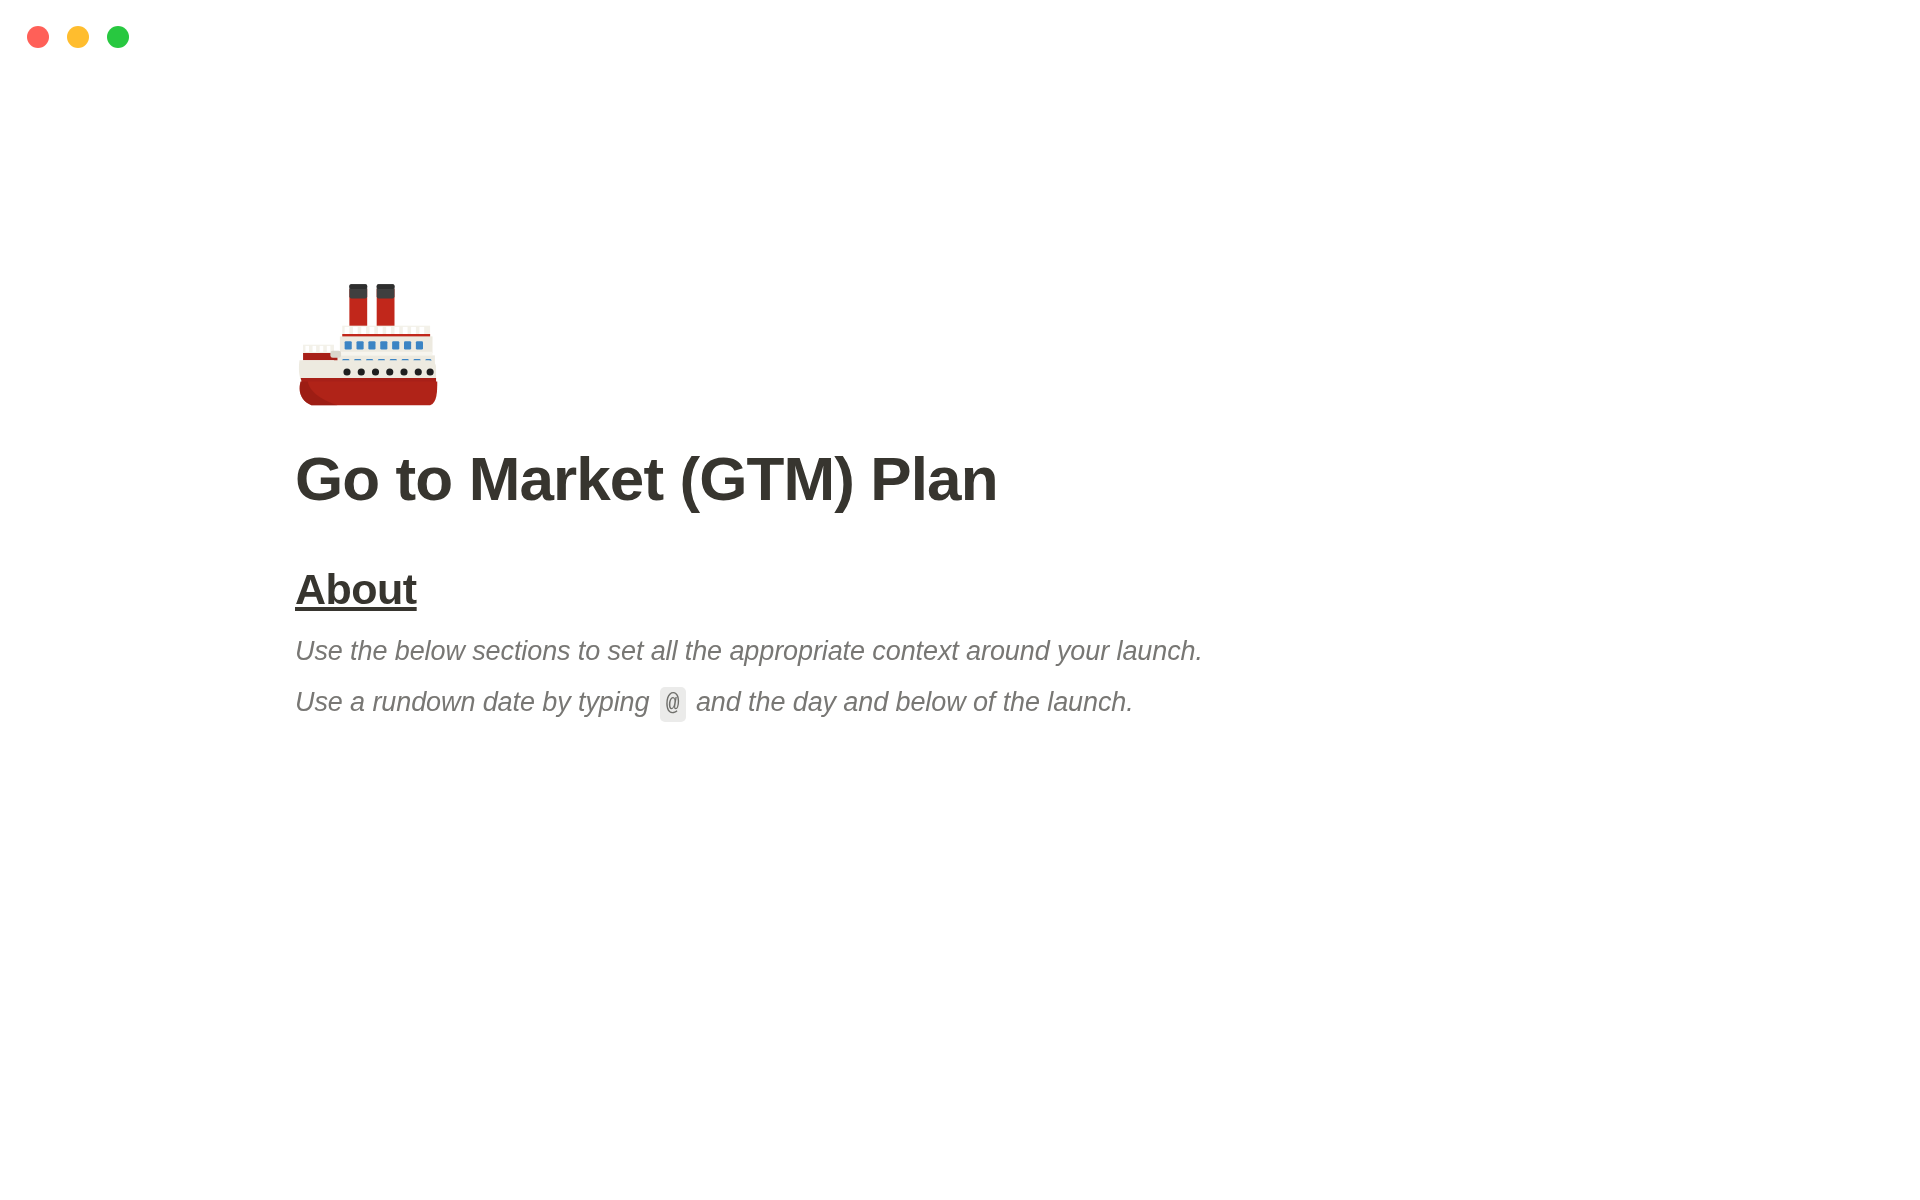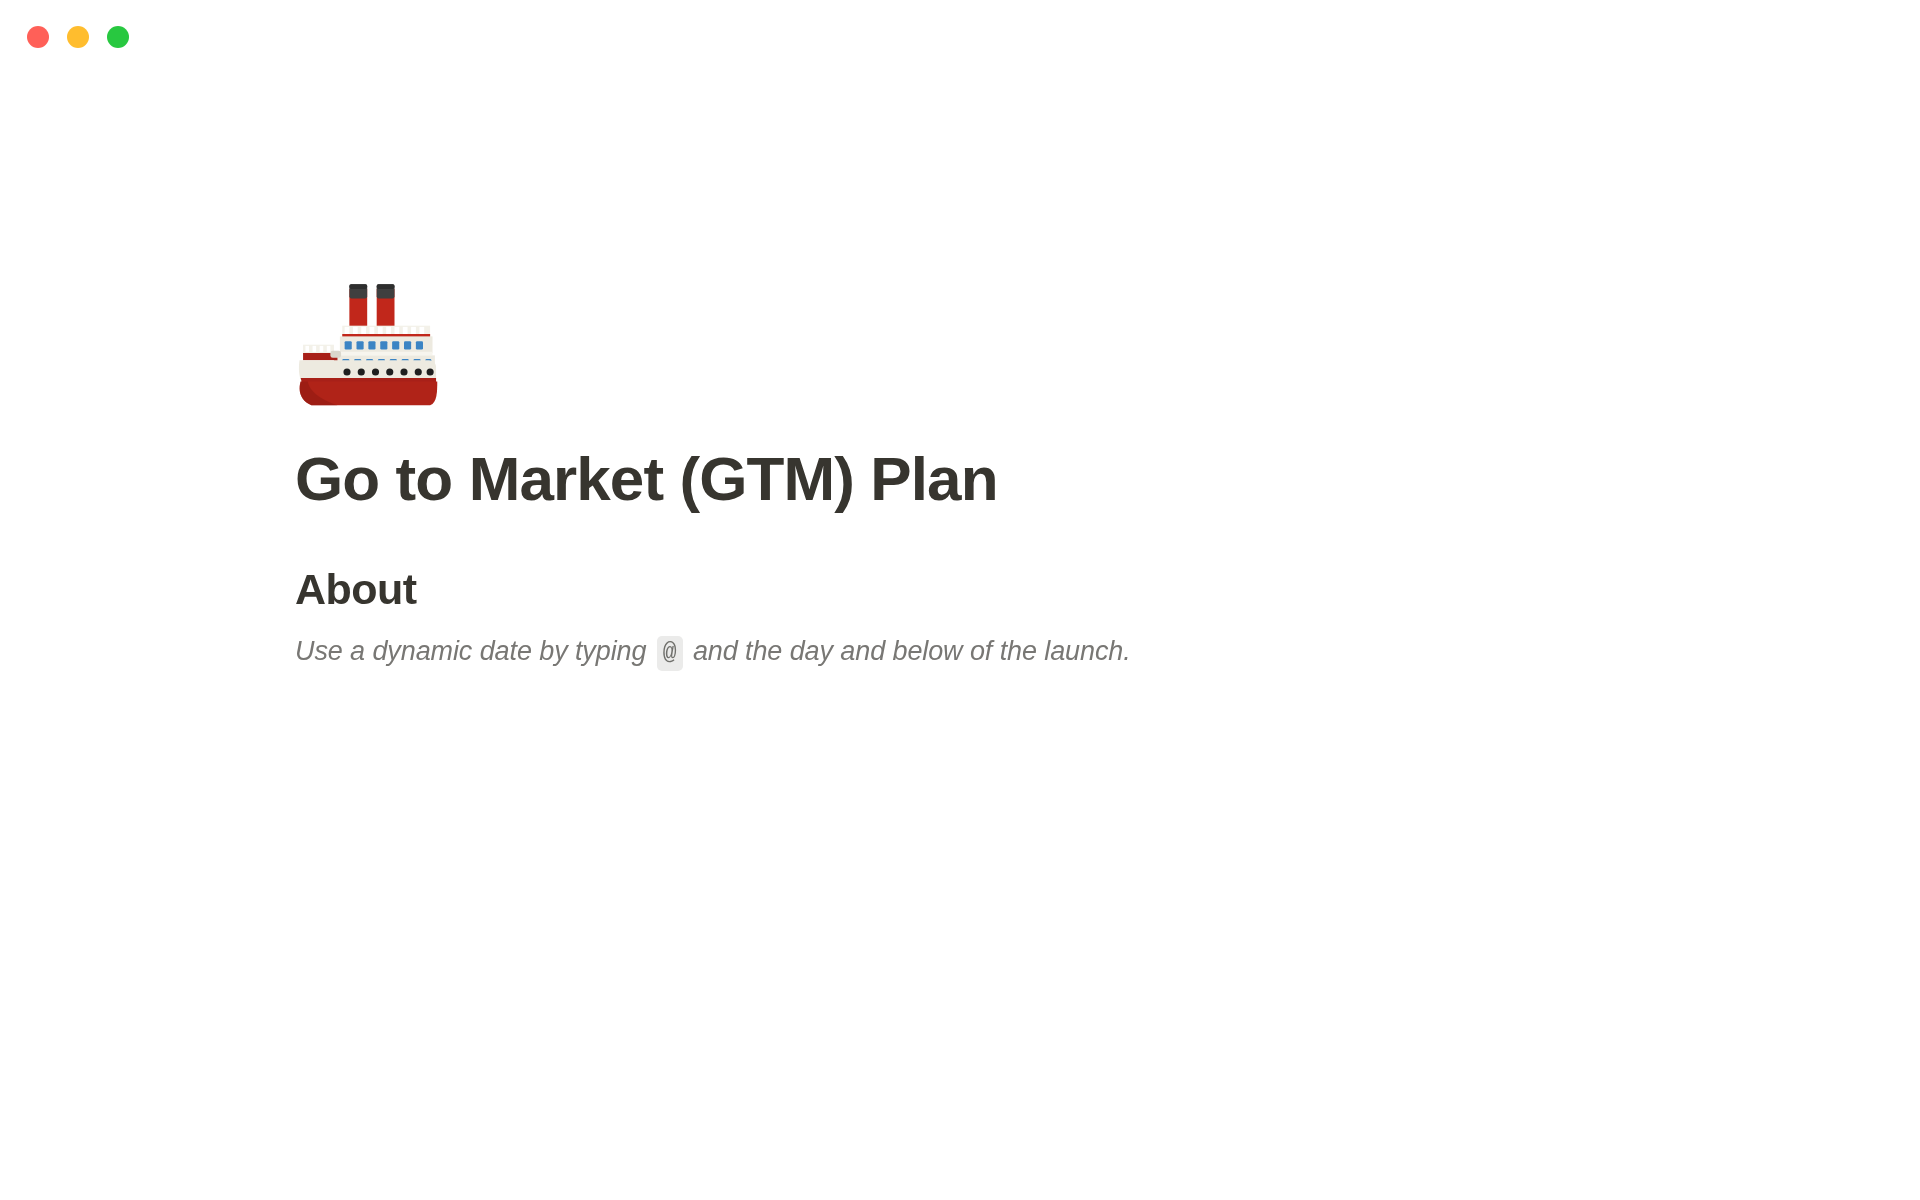--- a/index.html
+++ b/index.html
@@ -87,20 +87,21 @@
 
   
   .heading-2 {
     font-size: 43px;
     line-height: 1.25;
     font-weight: 700;
     letter-spacing: -0.5px;
     color: #37352F;
     margin-top: 16px;
     margin-bottom: 14px;
+    text-decoration: underline;
   }
 
   .heading-3 {
     font-size: 36px;
     line-height: 1.3;
     font-weight: 700;
     letter-spacing: -0.35px;
     color: #37352F;
     margin-top: 46px;
     margin-bottom: 14px;
@@ -219,20 +220,23 @@
         </g>
 
         <path d="M9 104 C9 104 4 118 18 124 L118 124 C124 122 124 112 124 104 Z" fill="#B02318"></path>
         <path d="M9 104 C9 104 4 118 18 124 L40 124 C22 118 16 110 15 104 Z" fill="#8E1A12" opacity="0.55"></path>
       </svg>
     </div>
 
     <h1 class="page-title">Go to Market (GTM) Plan</h1>
 
     <h2 class="heading-2">About</h2>
-
-
     <p class="paragraph">
-      <span>Use a dynamic date by typing </span><span class="inline-code">@</span><span> and the day and below of the launch.</span>
+      <span>Use the below sections to set all the appropriate context around your launch.</span>
+    </p>
+
+
+    <p class="paragraph">
+      <span>Use a rundown date by typing </span><span class="inline-code">@</span><span> and the day and below of the launch.</span>
     </p>
 
   </div>
 </div>
 
 </body></html>

